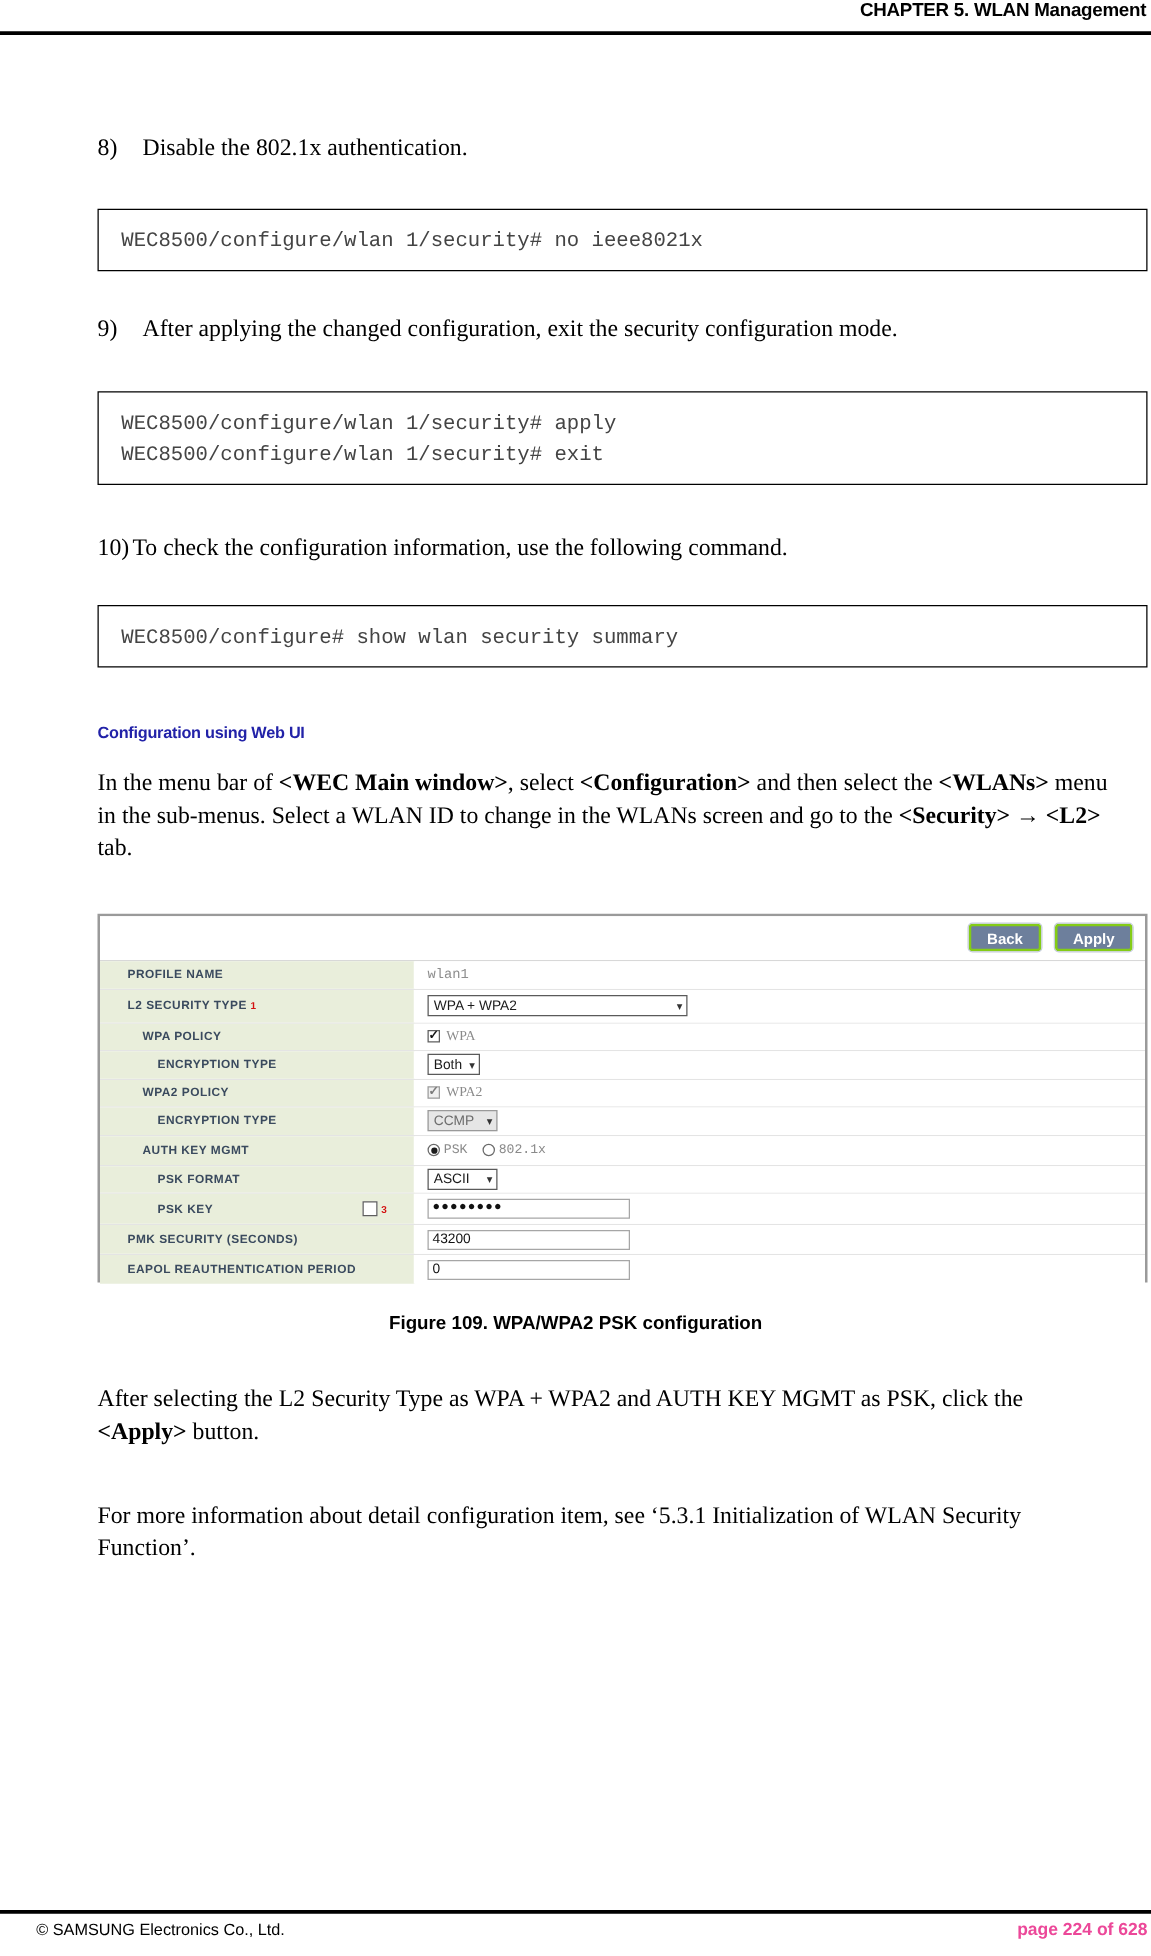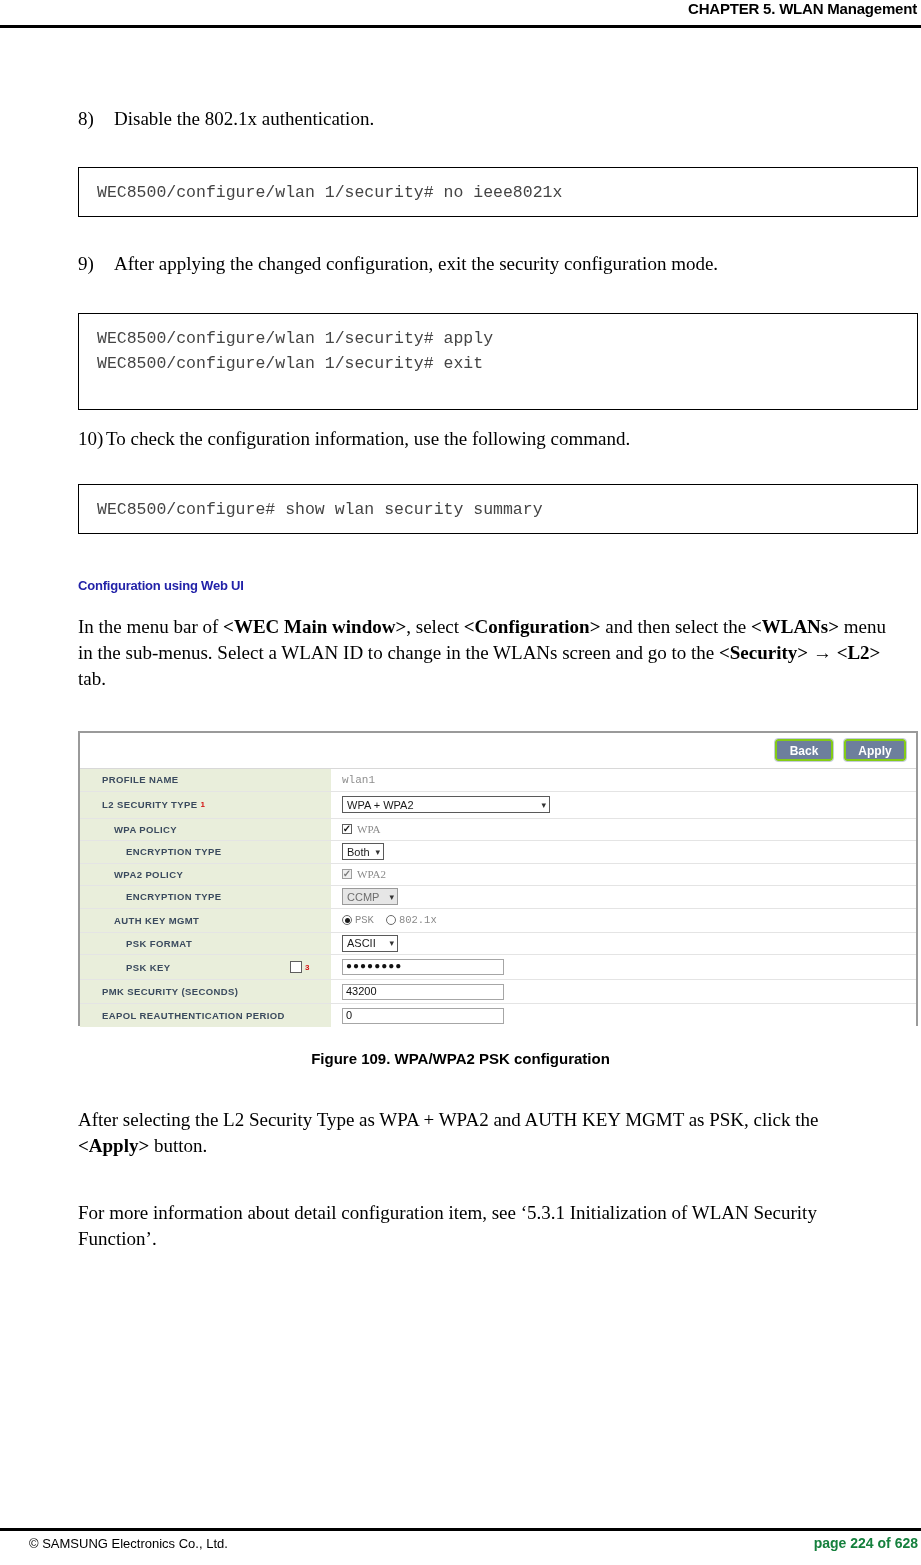--- a/index.html
+++ b/index.html
@@ -30,21 +30,21 @@
   
   .ftr-rule{position:absolute;left:0;top:1528px;width:921px;height:3px;background:#000;}
   .ftr-left{
     position:absolute;left:3px;top:1536px;
     font-family:"Liberation Sans", sans-serif;
     font-size:13px;color:#000;white-space:nowrap;margin-left:26px;
   }
   .ftr-right{
     position:absolute;right:3px;top:1535px;
     font-family:"Liberation Sans", sans-serif;
-    font-weight:bold;font-size:14px;color:#15803d;white-space:nowrap;
+    font-weight:bold;font-size:14px;color:#ec4899;white-space:nowrap;
   }
 
   .step{
     position:absolute;
     font-family:"Liberation Serif", serif;
     font-size:19px;line-height:22px;color:#000;white-space:nowrap;
   }
   .step .num{display:inline-block;}
   .step .num.w1{width:36px;}
   .step .num.w2{width:28px;}
@@ -211,21 +211,21 @@
   </div>
 
   <div class="codebox" style="left:78px;top:167px;width:840px;height:50px;padding:12px 0 0 18px;">
     <div class="line">WEC8500/configure/wlan 1/security# no ieee8021x</div>
   </div>
 
   <div class="step" style="left:78px;top:253px;">
     <span class="num w1">9)</span><span>After applying the changed configuration, exit the security configuration mode.</span>
   </div>
 
-  <div class="codebox" style="left:78px;top:313px;width:840px;height:97px;padding:12px 0 0 18px;">
+  <div class="codebox" style="left:78px;top:313px;width:840px;height:75px;padding:12px 0 0 18px;">
     <div class="line">WEC8500/configure/wlan 1/security# apply</div>
     <div class="line">WEC8500/configure/wlan 1/security# exit</div>
   </div>
 
   <div class="step" style="left:78px;top:428px;">
     <span class="num w2">10)</span><span>To check the configuration information, use the following command.</span>
   </div>
 
   <div class="codebox" style="left:78px;top:484px;width:840px;height:50px;padding:12px 0 0 18px;">
     <div class="line">WEC8500/configure# show wlan security summary</div>

